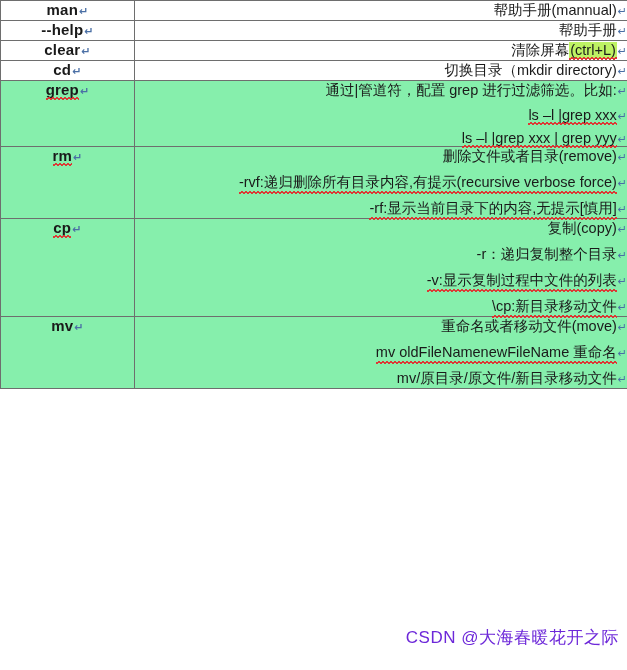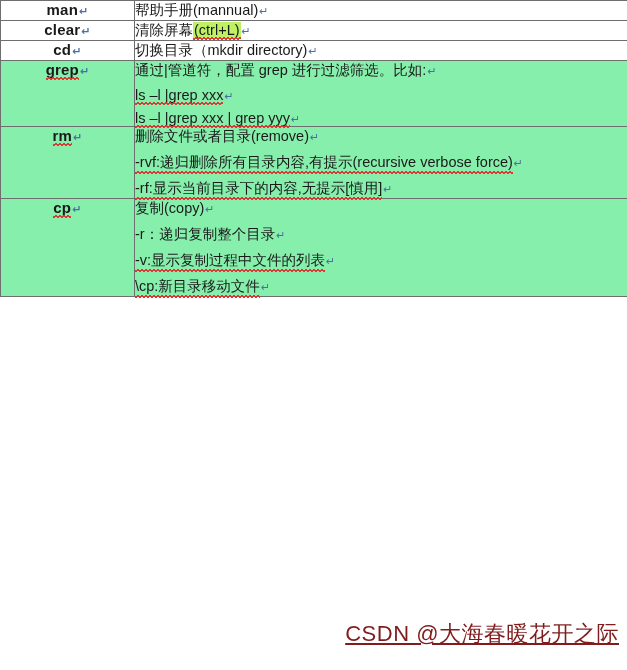--- a/index.html
+++ b/index.html
@@ -33,21 +33,21 @@
     vertical-align: top;
     background: #ffffff;
   }
   td.col-cmd {
     width: 133px;
     text-align: center;
     vertical-align: top;
   }
   td.col-desc {
     width: 492px;
-    text-align: left;
+    text-align: right;
     margin-left: 20px;
   }
   tr.hl td {
     background: #86efac;
   }
   .cmd-label {
     display: block;
     font-size: 15px;
     font-weight: 700;
     color: #1a1a1a;
@@ -101,46 +101,53 @@
 
   .sp-ls .desc-line { margin-bottom: 26px; }
   .sp-ls .desc-line:last-child { margin-bottom: 0; }
   .sp-blk .desc-line { margin-bottom: 7px; }
   .sp-blk .desc-line:last-child { margin-bottom: 0; }
 
   .watermark {
     position: absolute;
     right: 8px;
     bottom: 10px;
-    font-size: 22px;
-    color: #7f1d1d;
+    font-size: 17px;
+    color: #6d28d9;
     letter-spacing: 0.5px;
     white-space: nowrap;
     pointer-events: none;
     font-family: "Liberation Sans", "DejaVu Sans", sans-serif;
-    text-decoration: underline;
   }
 </style>
 </head>
 <body>
 
 <div id="sheet">
 
   <table class="cmd-table">
     <tbody>
 
       <tr>
         <td class="col-cmd pad-single">
           <span class="cmd-label"><span class="sq-none">man</span><span class="pilcrow">↵</span></span>
         </td>
         <td class="col-desc pad-desc-single">
           <span class="desc-line"><span>帮助手册(mannual)</span><span class="pilcrow">↵</span></span>
         </td>
       </tr>
 
+      <tr>
+        <td class="col-cmd pad-single">
+          <span class="cmd-label"><span>--help</span><span class="pilcrow">↵</span></span>
+        </td>
+        <td class="col-desc pad-desc-single">
+          <span class="desc-line"><span>帮助手册</span><span class="pilcrow">↵</span></span>
+        </td>
+      </tr>
 
       <tr>
         <td class="col-cmd pad-single">
           <span class="cmd-label"><span>clear</span><span class="pilcrow">↵</span></span>
         </td>
         <td class="col-desc pad-desc-single">
           <span class="desc-line"><span>清除屏幕</span><span class="hlspan sq">(ctrl+L)</span><span class="pilcrow">↵</span></span>
         </td>
       </tr>
 
@@ -182,19 +189,29 @@
           <span class="cmd-label"><span class="sq">cp</span><span class="pilcrow">↵</span></span>
         </td>
         <td class="col-desc pad-desc-blk sp-blk">
           <span class="desc-line"><span>复制(copy)</span><span class="pilcrow">↵</span></span>
           <span class="desc-line"><span>-r：递归复制整个目录</span><span class="pilcrow">↵</span></span>
           <span class="desc-line"><span class="sq">-v:显示复制过程中文件的列表</span><span class="pilcrow">↵</span></span>
           <span class="desc-line"><span class="sq">\cp:新目录移动文件</span><span class="pilcrow">↵</span></span>
         </td>
       </tr>
 
+      <tr class="hl">
+        <td class="col-cmd pad-cmd-blk">
+          <span class="cmd-label"><span>mv</span><span class="pilcrow">↵</span></span>
+        </td>
+        <td class="col-desc pad-desc-blk sp-blk">
+          <span class="desc-line"><span>重命名或者移动文件(move)</span><span class="pilcrow">↵</span></span>
+          <span class="desc-line"><span class="sq">mv   oldFileNamenewFileName 重命名</span><span class="pilcrow">↵</span></span>
+          <span class="desc-line"><span>mv/原目录/原文件/新目录移动文件</span><span class="pilcrow">↵</span></span>
+        </td>
+      </tr>
 
     </tbody>
   </table>
 
   <div class="watermark">CSDN @大海春暖花开之际</div>
 
 </div>
 
 </body></html>

